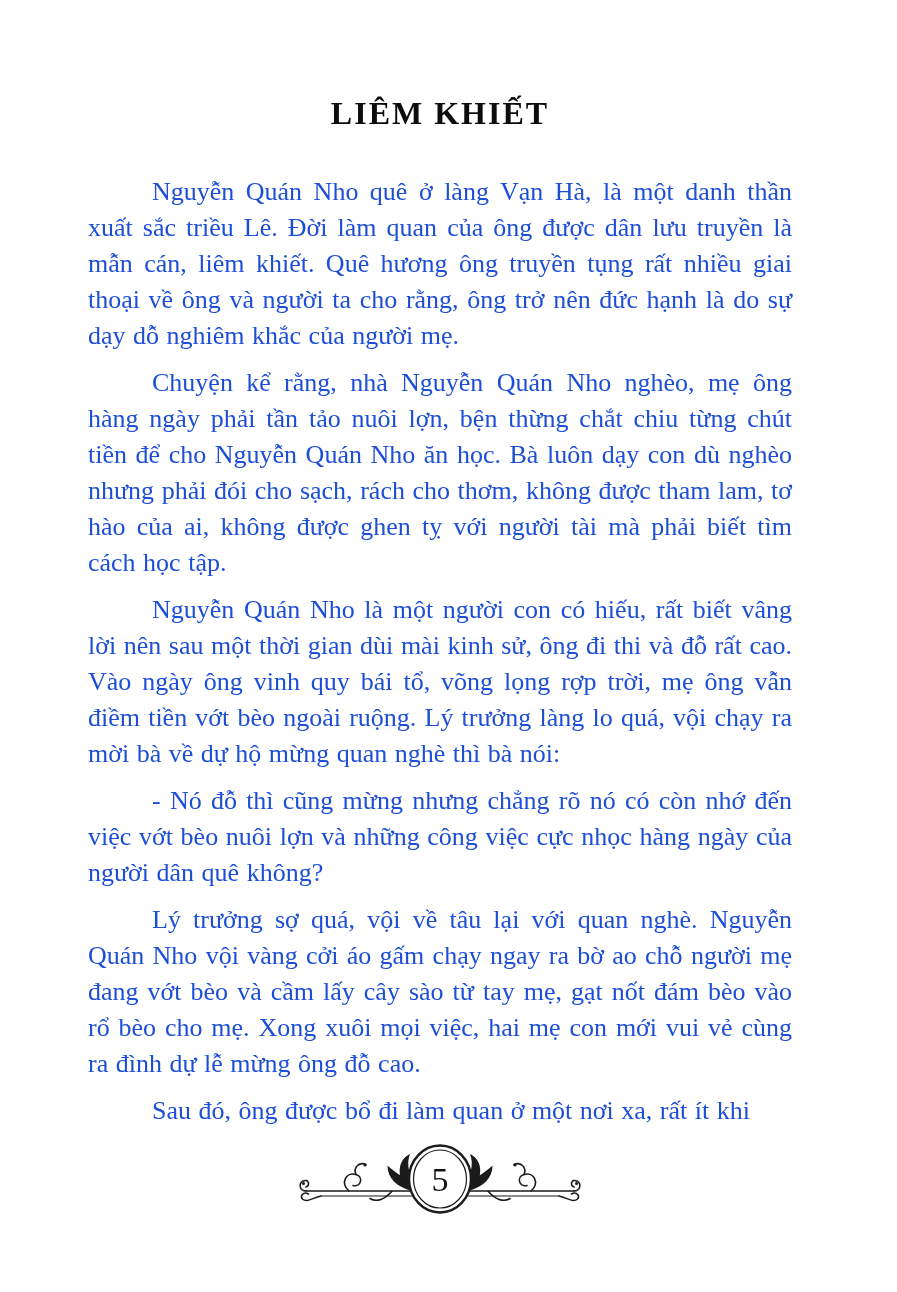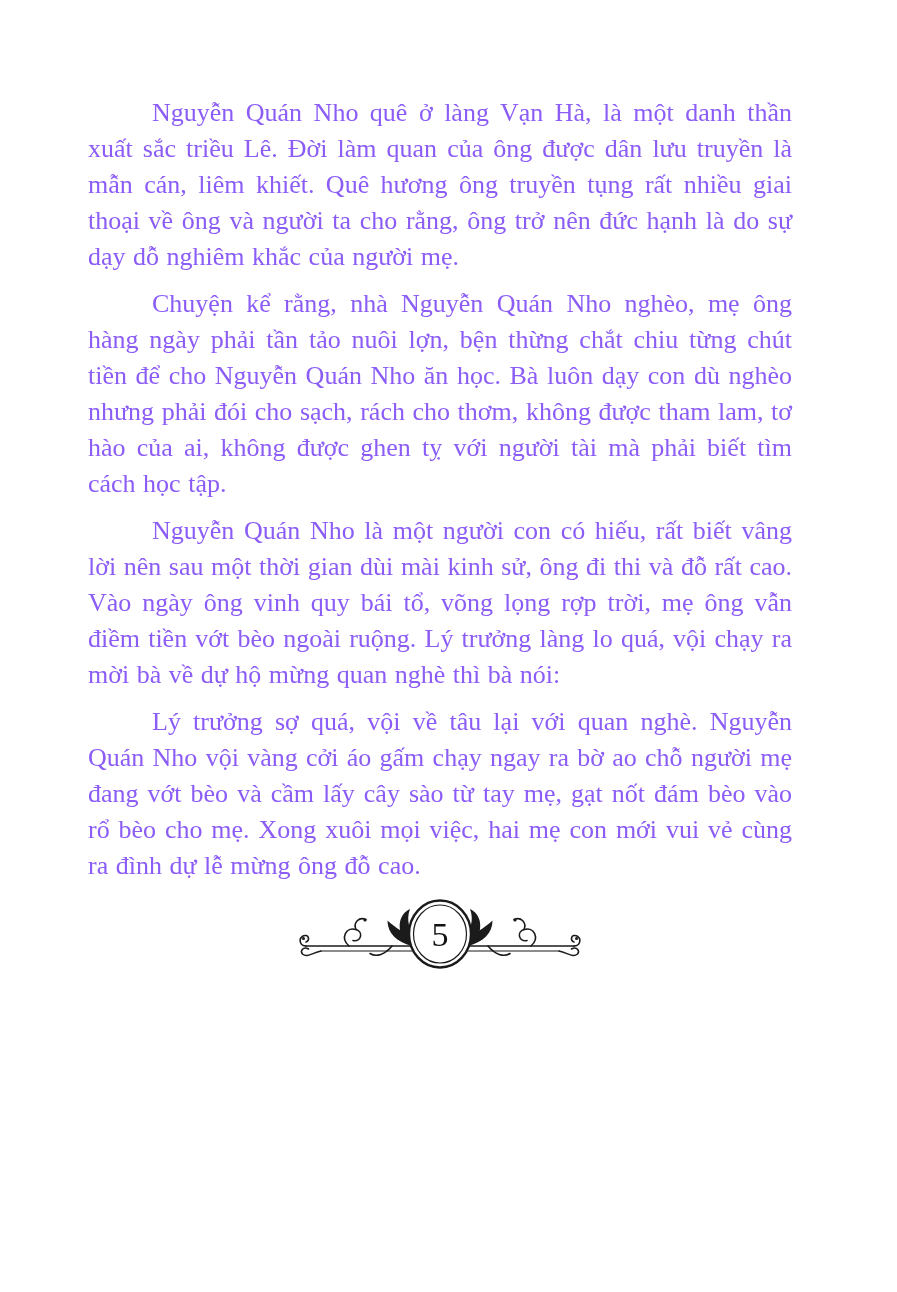--- a/index.html
+++ b/index.html
@@ -30,41 +30,44 @@
     font-weight: bold;
     letter-spacing: 2px;
     color: #0d0d0d;
   }
   .body-par {
     margin: 0 0 11px 0;
     font-size: 26px;
     line-height: 36px;
     text-align: justify;
     text-indent: 64px;
-    color: #8b5cf6;
+    color: #1d4ed8;
     word-spacing: 1px;
   }
   .ornament-wrap {
     margin-top: 6px;
     text-align: center;
   }
   .ornament-wrap svg {
     display: inline-block;
   }
 </style>
 </head>
 <body>
 
 <div class="page">
 
+  <h1 class="page-title">LIÊM KHIẾT</h1>
 
   <p class="body-par">Nguyễn Quán Nho quê ở làng Vạn Hà, là một danh thần xuất sắc triều Lê. Đời làm quan của ông được dân lưu truyền là mẫn cán, liêm khiết. Quê hương ông truyền tụng rất nhiều giai thoại về ông và người ta cho rằng, ông trở nên đức hạnh là do sự dạy dỗ nghiêm khắc của người mẹ.</p>
   <p class="body-par">Chuyện kể rằng, nhà Nguyễn Quán Nho nghèo, mẹ ông hàng ngày phải tần tảo nuôi lợn, bện thừng chắt chiu từng chút tiền để cho Nguyễn Quán Nho ăn học. Bà luôn dạy con dù nghèo nhưng phải đói cho sạch, rách cho thơm, không được tham lam, tơ hào của ai, không được ghen tỵ với người tài mà phải biết tìm cách học tập.</p>
   <p class="body-par">Nguyễn Quán Nho là một người con có hiếu, rất biết vâng lời nên sau một thời gian dùi mài kinh sử, ông đi thi và đỗ rất cao. Vào ngày ông vinh quy bái tổ, võng lọng rợp trời, mẹ ông vẫn điềm tiền vớt bèo ngoài ruộng. Lý trưởng làng lo quá, vội chạy ra mời bà về dự hộ mừng quan nghè thì bà nói:</p>
+  <p class="body-par">- Nó đỗ thì cũng mừng nhưng chẳng rõ nó có còn nhớ đến việc vớt bèo nuôi lợn và những công việc cực nhọc hàng ngày của người dân quê không?</p>
   <p class="body-par">Lý trưởng sợ quá, vội về tâu lại với quan nghè. Nguyễn Quán Nho vội vàng cởi áo gấm chạy ngay ra bờ ao chỗ người mẹ đang vớt bèo và cầm lấy cây sào từ tay mẹ, gạt nốt đám bèo vào rổ bèo cho mẹ. Xong xuôi mọi việc, hai mẹ con mới vui vẻ cùng ra đình dự lễ mừng ông đỗ cao.</p>
+  <p class="body-par">Sau đó, ông được bổ đi làm quan ở một nơi xa, rất ít khi</p>
 
   <div class="ornament-wrap">
     <svg width="286" height="82" viewBox="0 0 286 82">
 
       <g id="orn-left" stroke="#1b1b1b" fill="none" stroke-width="1.6" stroke-linecap="round">
         <path d="M9 51 H 115"></path>
         <path d="M24 56 H 115" stroke-width="1.1"></path>
 
         <path d="M9 51 C 3 51 1 44 6 41 C 11 38.5 14 45 9 47"></path>
         <path d="M24 56 C 15 58 10 63 5.5 59 C 2.5 56 6.5 51 11.5 54"></path>

